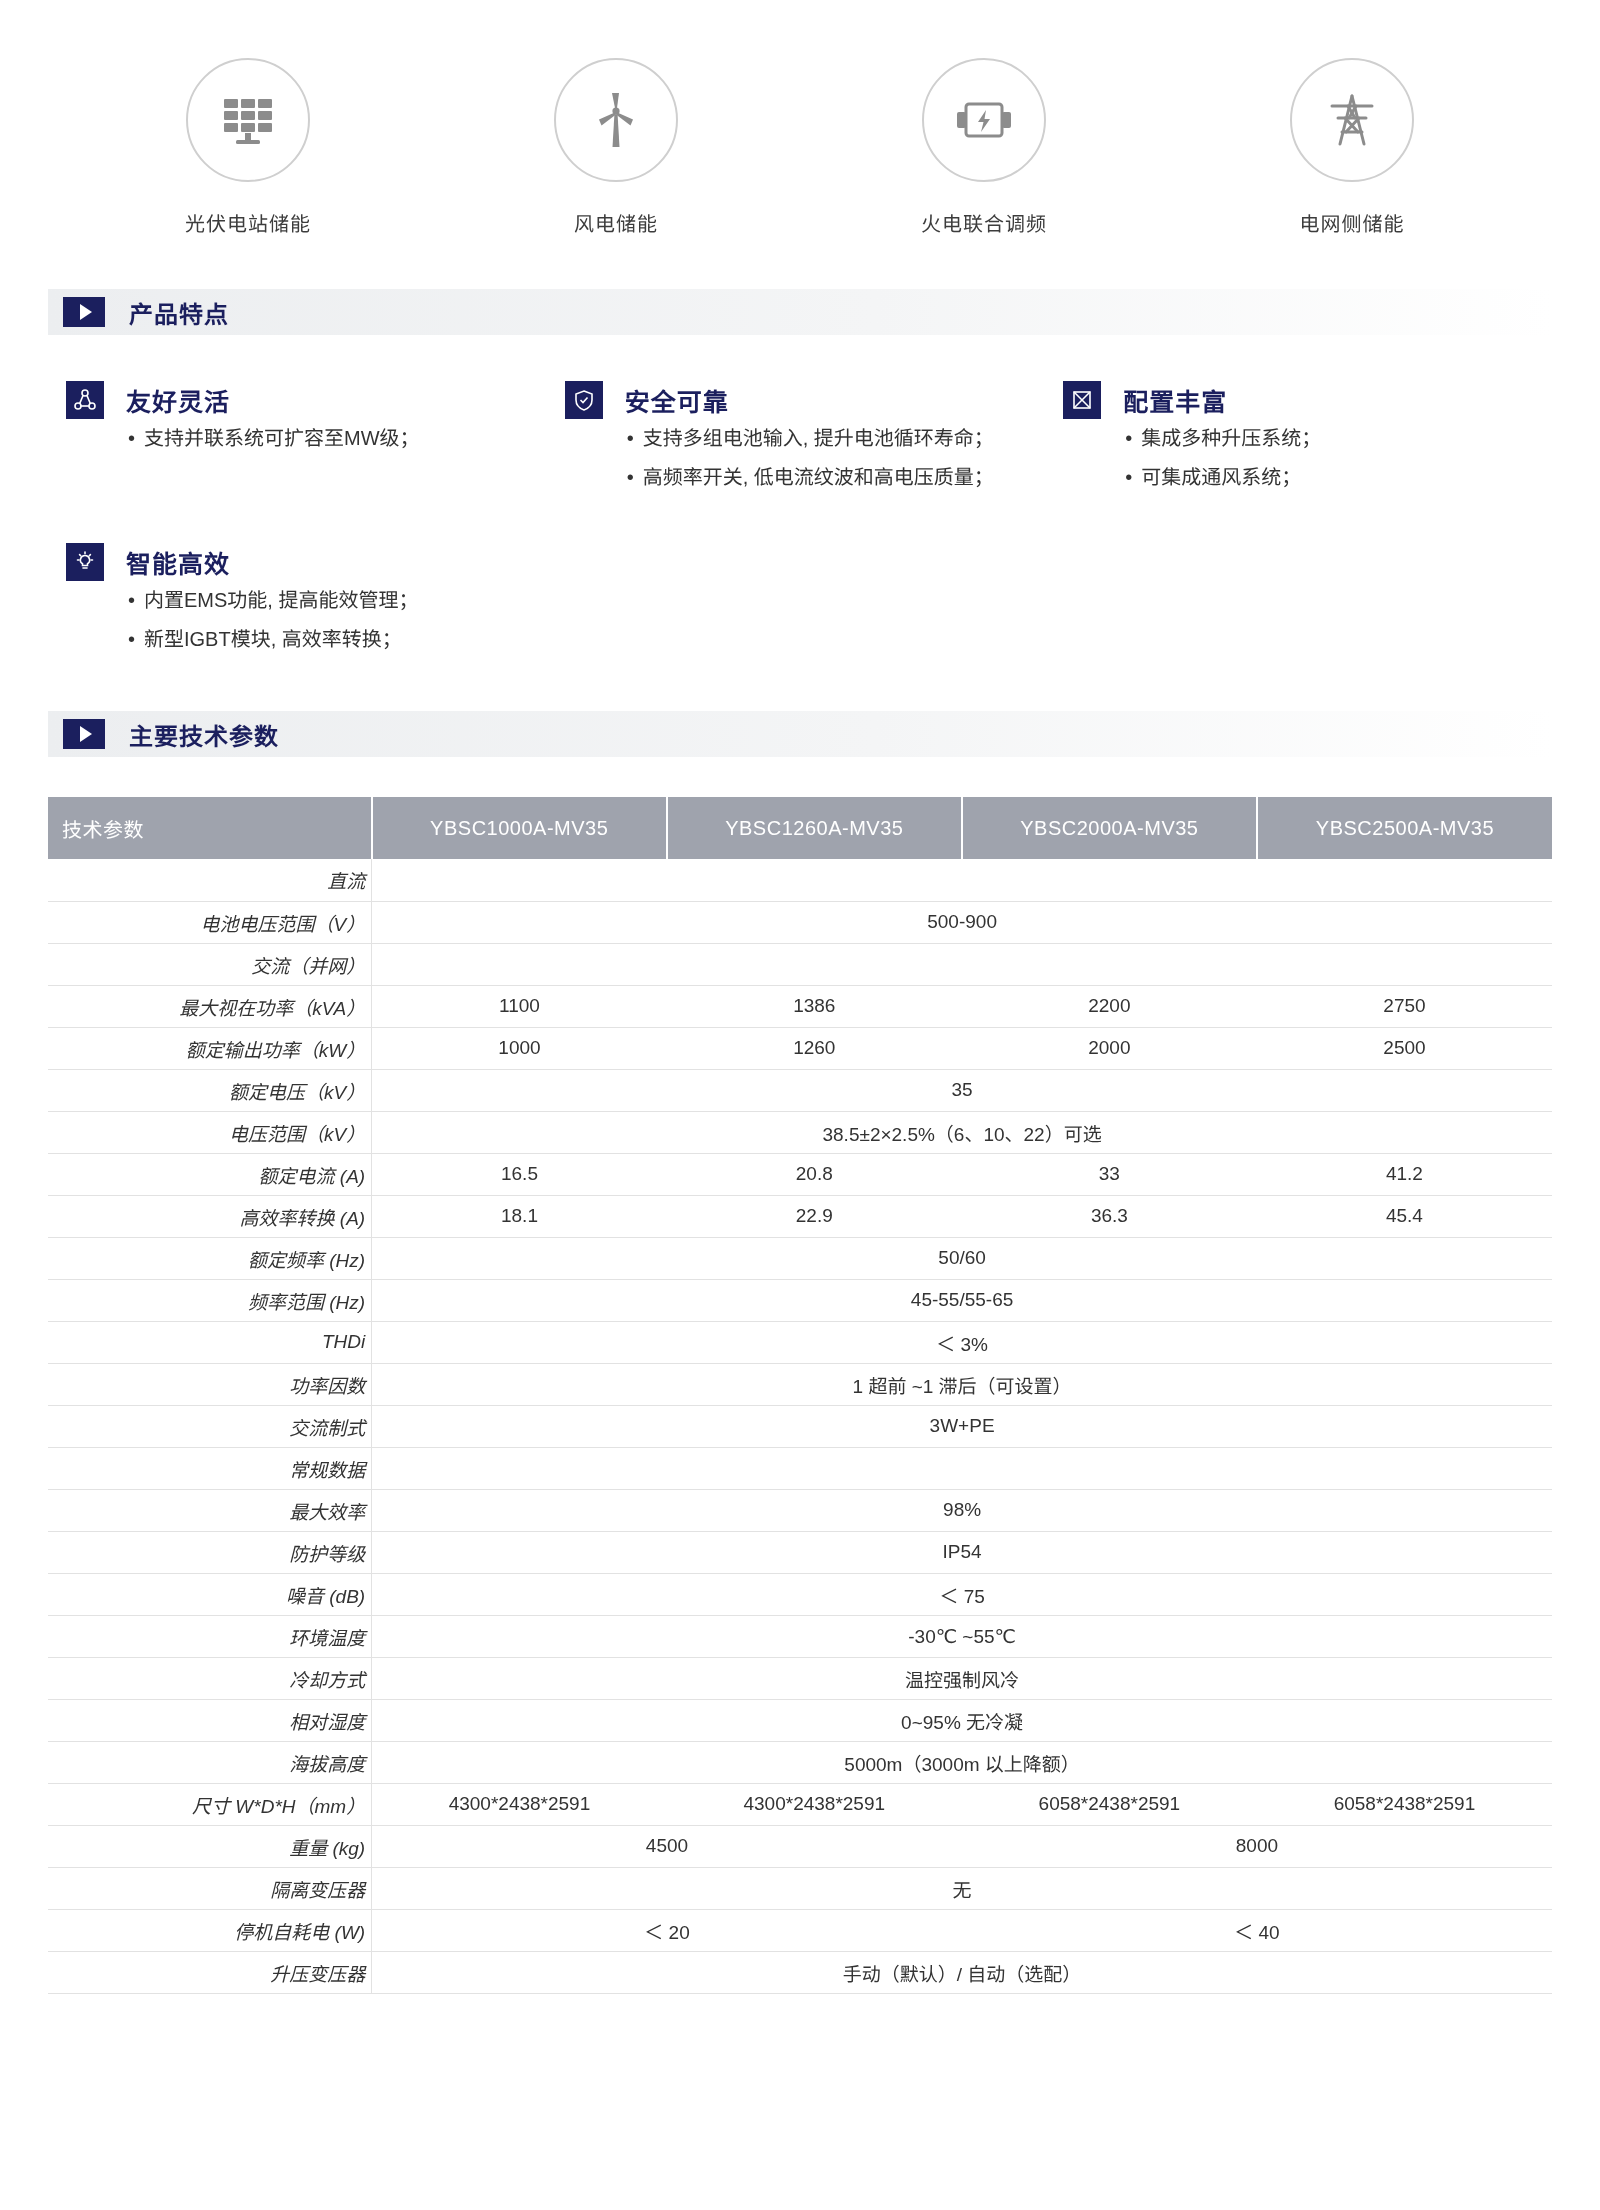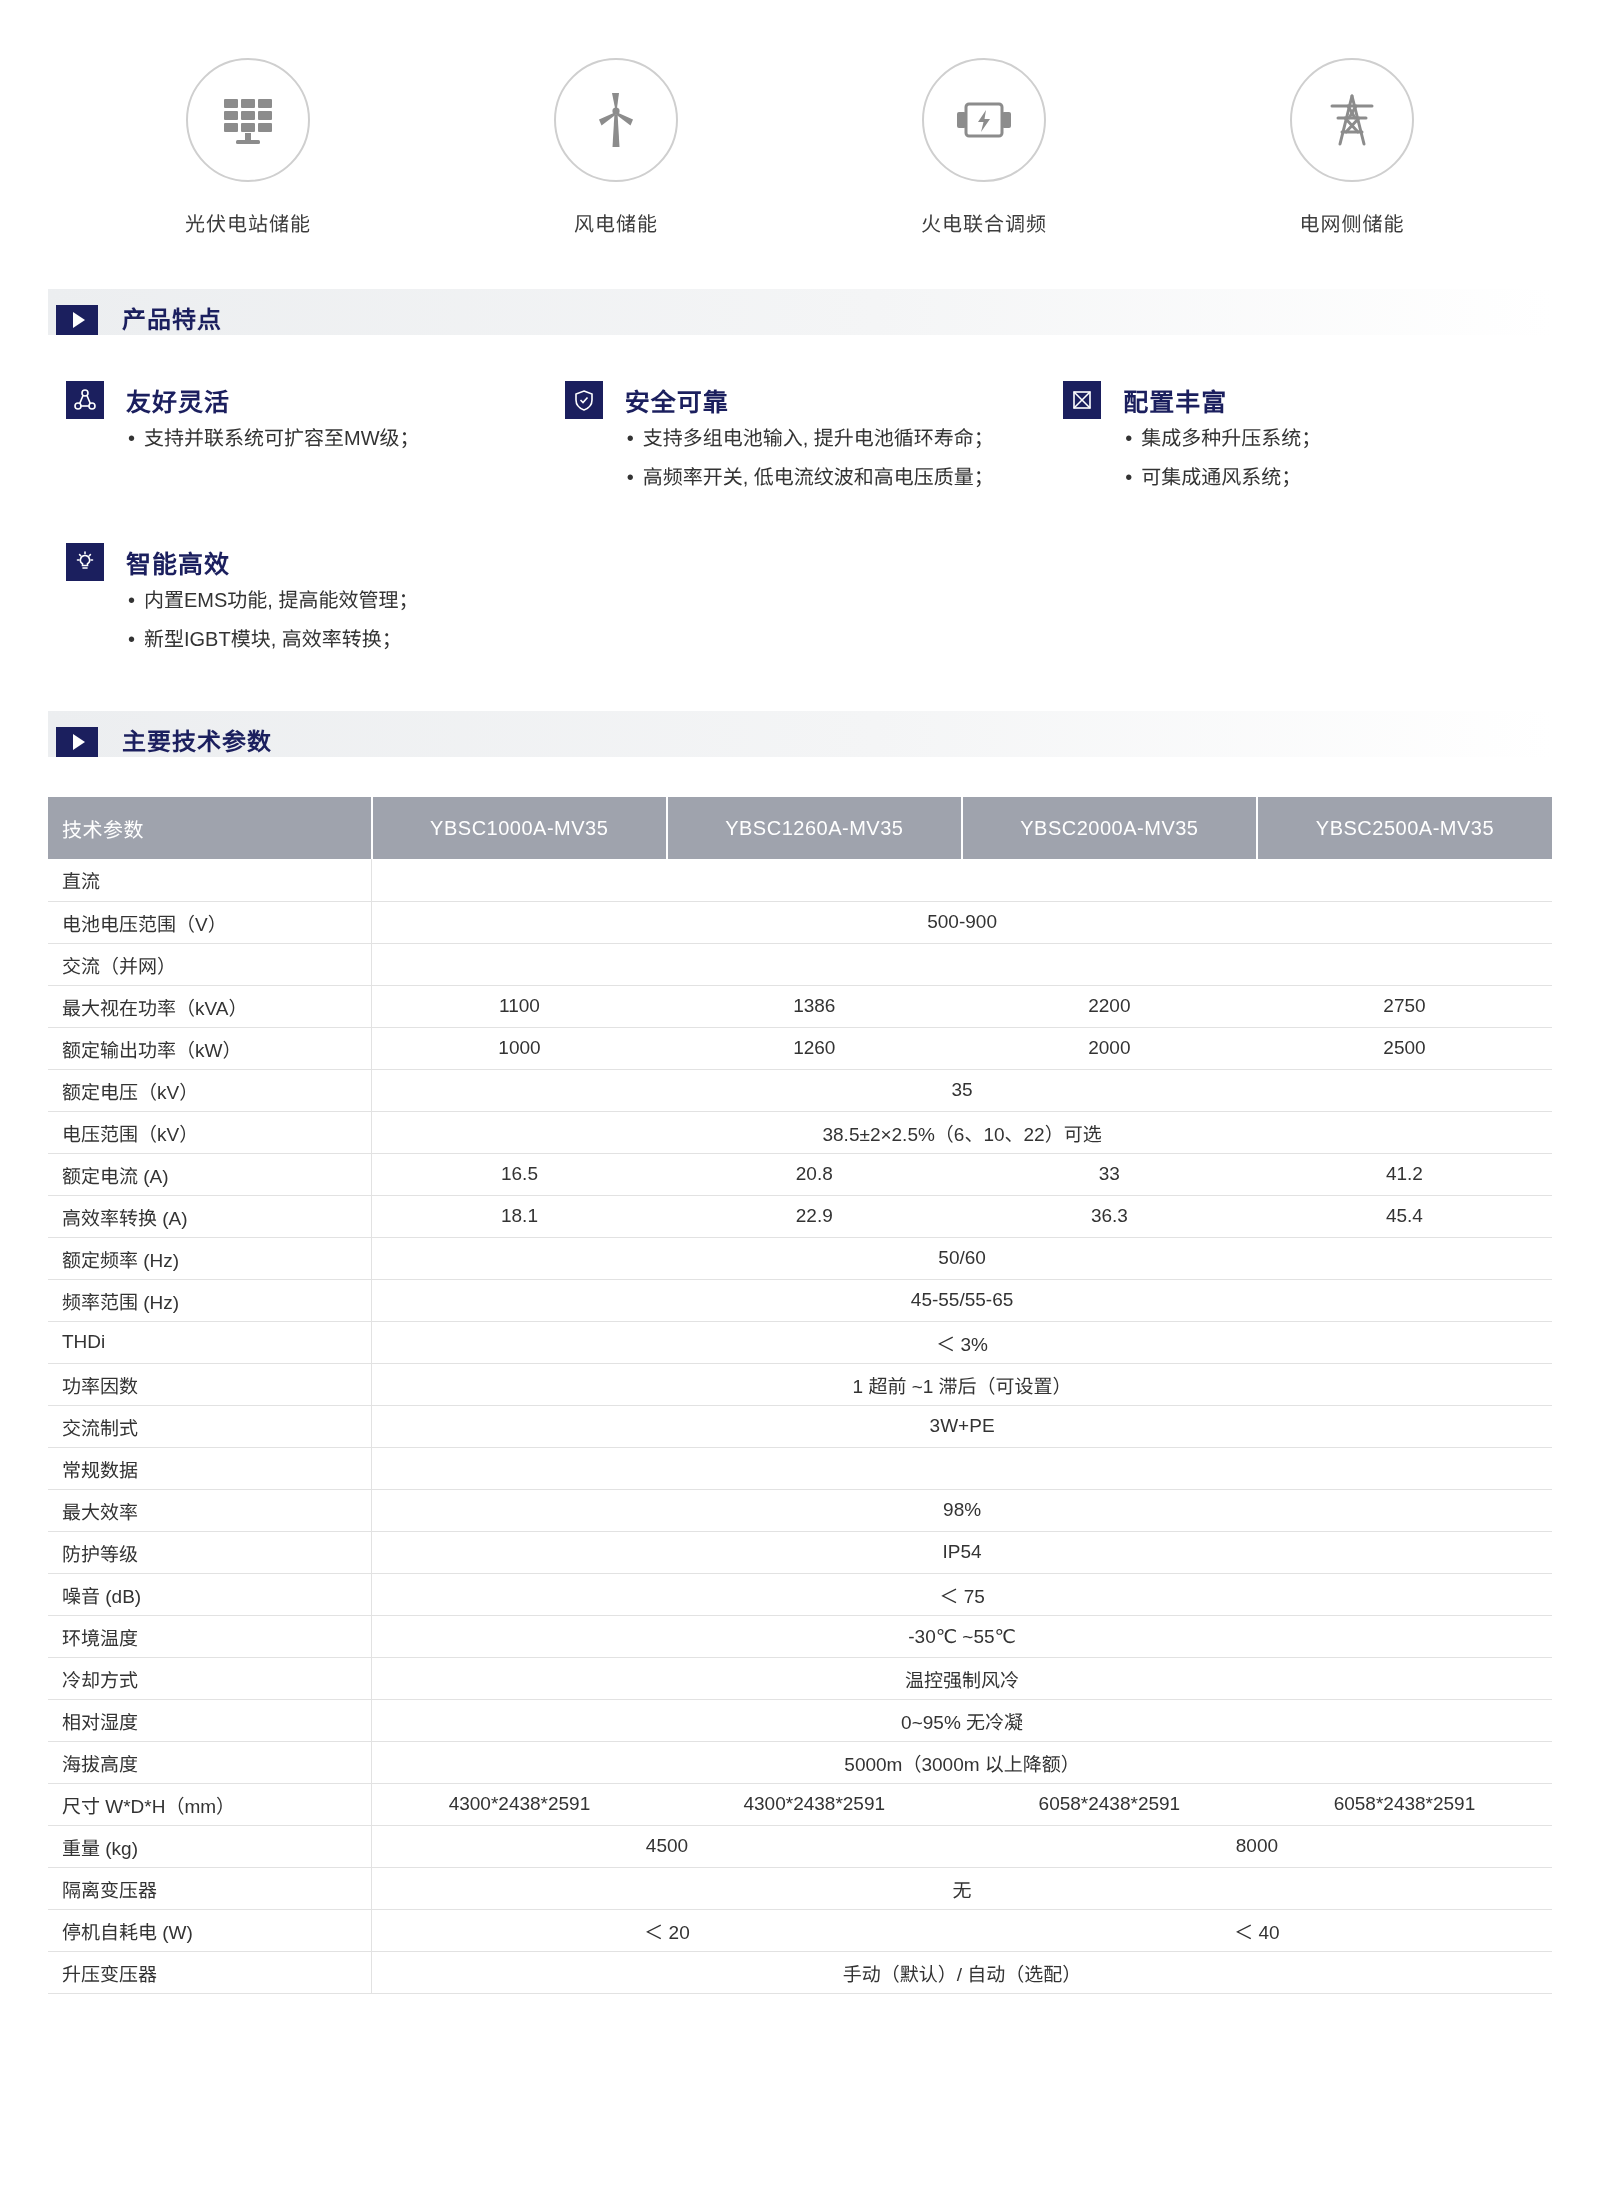--- a/index.html
+++ b/index.html
@@ -51,22 +51,22 @@
     color: #3c3c3c;
     letter-spacing: 1px;
   }
 
   
   .section-bar {
     margin-top: 52px;
     height: 46px;
     background: linear-gradient(to right, #eceef0 0%, #f4f5f6 55%, #ffffff 100%);
     display: flex;
-    align-items: flex-end;
-    padding-left: 8px;
+    align-items: center;
+    padding-left: 15px;
   }
   .section-bar .marker {
     width: 42px;
     height: 30px;
     background: #1b1f5e;
     display: flex;
     align-items: center;
     justify-content: center;
     margin-right: 24px;
   }
@@ -162,24 +162,25 @@
   }
   table.spec thead th:last-child { border-right: none; }
   table.spec td {
     height: 42px;
     border-bottom: 1px solid #e2e2e2;
     text-align: center;
     color: #333333;
     padding: 0 6px;
   }
   table.spec td.label {
-    text-align: left;
+    text-align: right;
     padding-left: 14px;
     border-right: 1px solid #e2e2e2;
     color: #333333;
+    font-style: italic;
   }
   table.spec tr.group td { border-right: none; }
   table.spec tr.group td.label { border-right: 1px solid #e2e2e2; }
   table.spec tr:first-child td { border-top: none; }
 </style>
 </head>
 <body>
 
 <div class="page">
 

